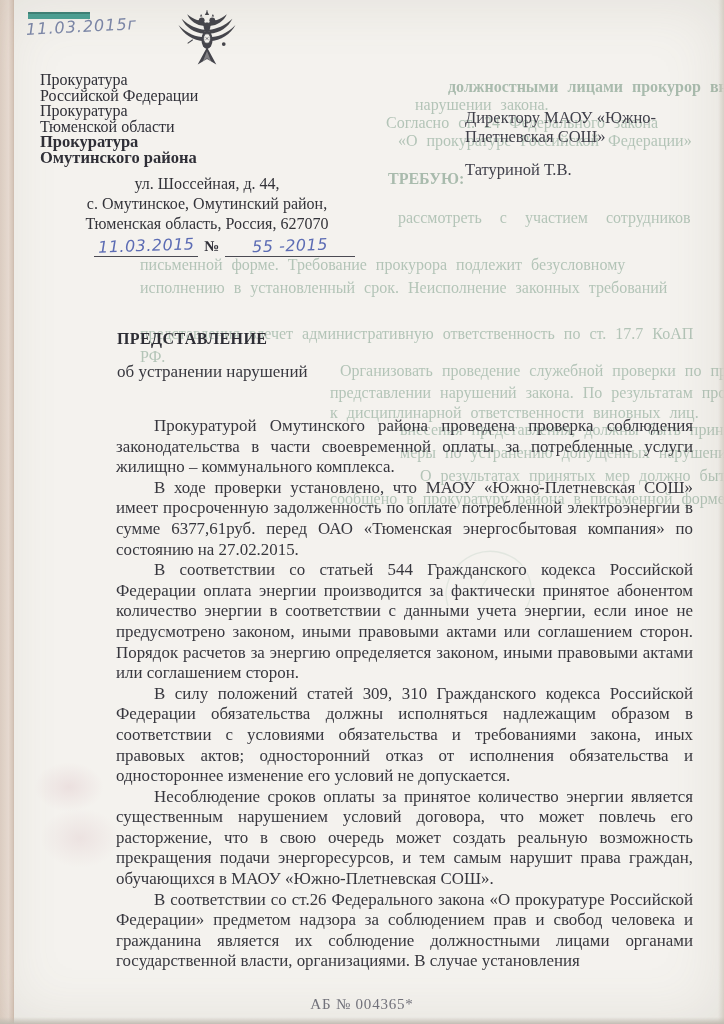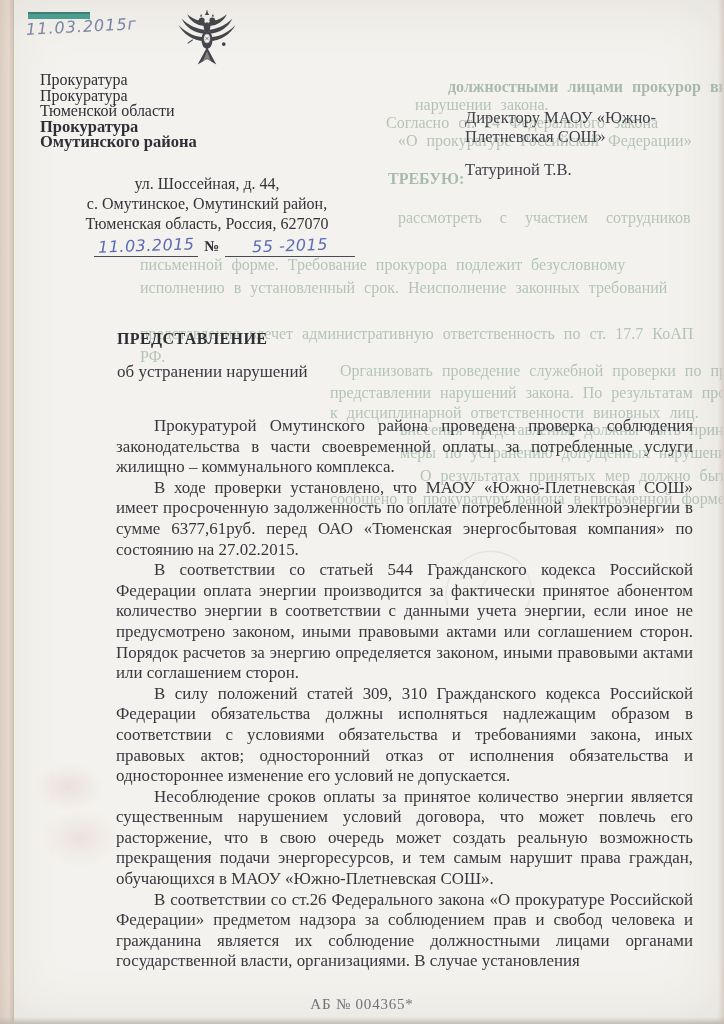--- a/index.html
+++ b/index.html
@@ -157,20 +157,21 @@
       <circle cx="77" cy="55" r="3"></circle>
       <rect x="18" y="50" width="10" height="1.6" transform="rotate(-35 23 51)"></rect>
     </g>
 
     <ellipse cx="50" cy="46" rx="5.4" ry="7.6" fill="#f4f2ee" stroke="#45454c" stroke-width="1.2"></ellipse>
     <path d="M47.5 44 L52.5 48 M52.5 44 L47.5 48" stroke="#45454c" stroke-width="1"></path>
   </svg>
 
   <div class="lh">
     <div>Прокуратура</div>
+    <div>Российской Федерации</div>
     <div>Прокуратура</div>
     <div>Тюменской области</div>
     <div class="b">Прокуратура</div>
     <div class="b">Омутинского района</div>
   </div>
 
   <div class="addr">
     <div>ул. Шоссейная, д. 44,</div>
     <div>с. Омутинское, Омутинский район,</div>
     <div>Тюменская область, Россия, 627070</div>

